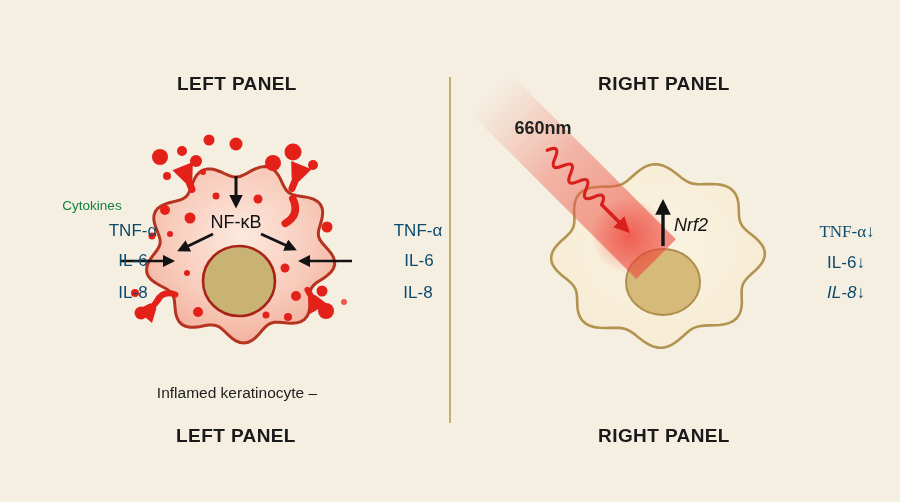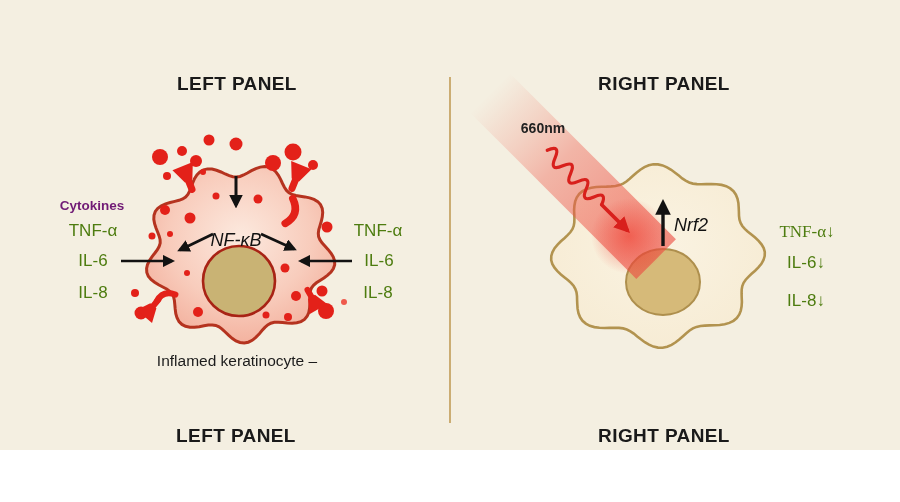--- a/index.html
+++ b/index.html
@@ -1,35 +1,35 @@
 <!DOCTYPE html>
 <html><head>
 <meta charset="utf-8">
 <style>
   html,body{margin:0;padding:0;}
   .stage{
     position:relative;
-    width:900px;height:450px;
+    width:900px;height:502px;
     background:#f4efe1;
     font-family:"Liberation Sans", sans-serif;
     color:#1b1b1b;
     overflow:hidden;
   }
   .stage svg{position:absolute;left:0;top:0;}
   .lbl{
     position:absolute;
     transform:translate(-50%,-50%);
     white-space:nowrap;
     pointer-events:none;
   }
   .panel-title{font-size:19px;font-weight:bold;letter-spacing:.4px;color:#1a1a1a;}
-  .cyto{font-size:17px;color:#4d7c0f;}
-  .cyto-small{font-size:13.5px;color:#701a75;font-weight:bold;}
+  .cyto{font-size:17px;color:#0c4a6e;margin-left:40px;}
+  .cyto-small{font-size:13.5px;color:#15803d;}
   .molecule{font-size:18px;color:#111;}
-  .wavelength{font-size:14px;font-weight:bold;color:#222;}
+  .wavelength{font-size:18px;font-weight:bold;color:#222;}
   .caption{font-size:15.5px;line-height:21px;text-align:center;color:#1c1c1c;}
 </style>
 </head>
 <body>
 
 <div class="stage">
 
   <svg width="900" height="502" viewBox="0 0 900 502">
     <defs>
       <radialGradient id="cellPinkGrad" cx="0.5" cy="0.40" r="0.68">
@@ -150,26 +150,26 @@
 
   <div class="lbl cyto-small" style="left:92px;top:205px;">Cytokines</div>
   <div class="lbl cyto" style="left:93px;top:231px;">TNF-α</div>
   <div class="lbl cyto" style="left:93px;top:261px;">IL-6</div>
   <div class="lbl cyto" style="left:93px;top:293px;">IL-8</div>
 
   <div class="lbl cyto" style="left:378px;top:231px;">TNF-α</div>
   <div class="lbl cyto" style="left:379px;top:261px;">IL-6</div>
   <div class="lbl cyto" style="left:378px;top:293px;">IL-8</div>
 
-  <div class="lbl molecule" style="left:236px;top:240px;font-style:italic;">NF-κB</div>
+  <div class="lbl molecule" style="left:236px;top:222px;">NF-κB</div>
 
-  <div class="lbl caption" style="left:237px;top:360px;">
+  <div class="lbl caption" style="left:237px;top:392px;">
     <div>Inflamed keratinocyte –</div>
   </div>
 
   <div class="lbl wavelength" style="left:543px;top:128px;">660nm</div>
   <div class="lbl molecule" style="left:691px;top:225px;font-style:italic;">Nrf2</div>
 
   <div class="lbl cyto" style="left:807px;top:232px;font-family:Liberation Serif, serif;">TNF-α↓</div>
   <div class="lbl cyto" style="left:806px;top:263px;">IL-6↓</div>
-  <div class="lbl cyto" style="left:806px;top:301px;">IL-8↓</div>
+  <div class="lbl cyto" style="left:806px;top:293px;font-style:italic;">IL-8↓</div>
 
 </div>
 
 </body></html>

